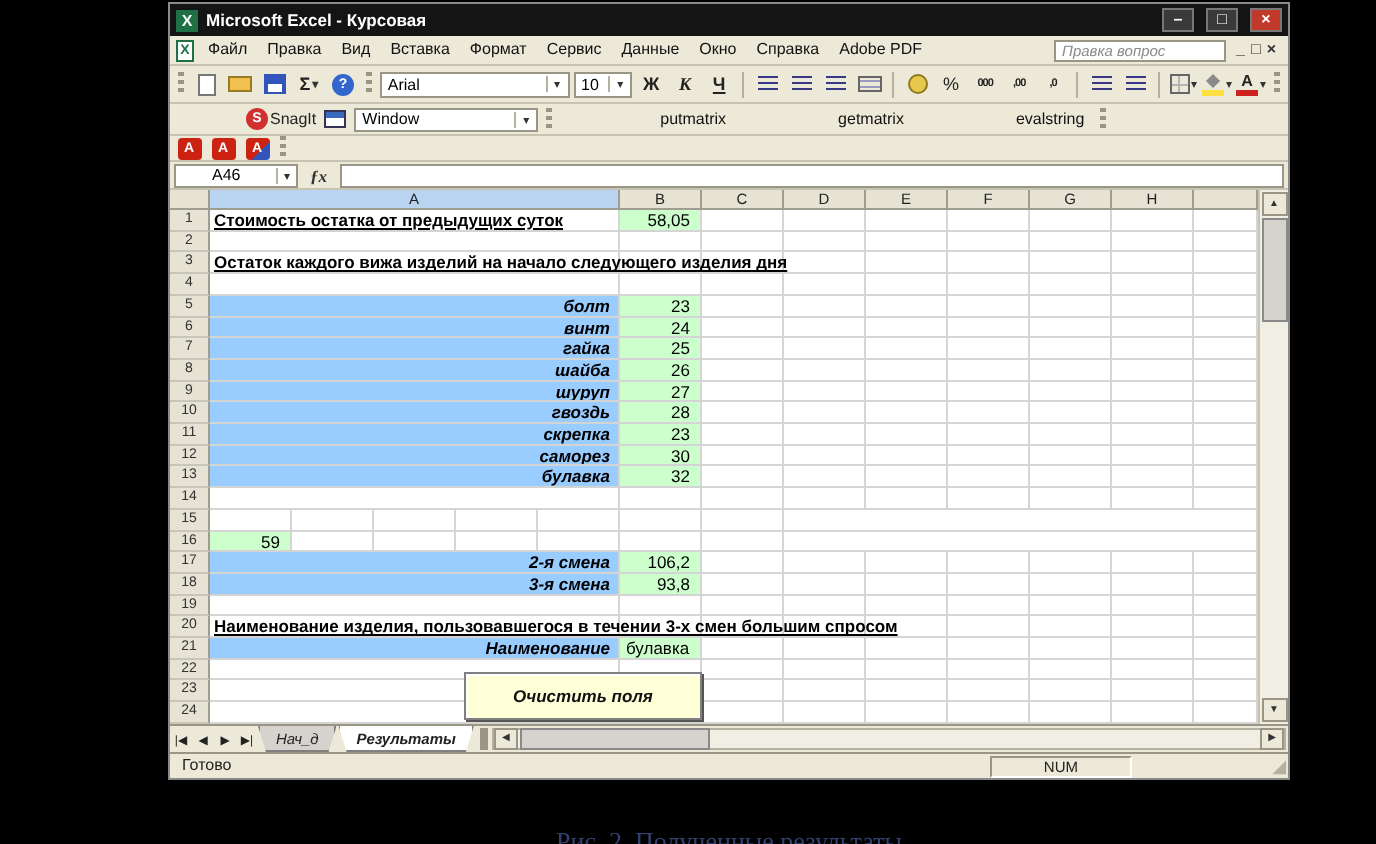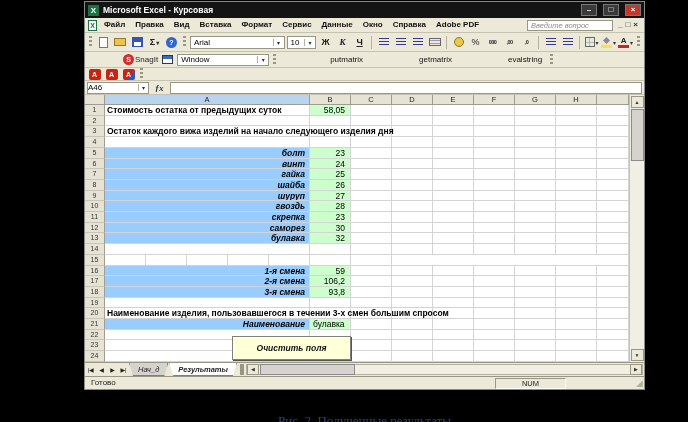--- a/index.html
+++ b/index.html
@@ -10,21 +10,21 @@
   .window { position: absolute; left: 84px; top: 1px; width: 561px; height: 389px;
             background: var(--chrome); border: 1px solid #8a8a8a; display: flex; flex-direction: column; }
   .titlebar { height: 16px; background: var(--title-bar); display: flex; align-items: center; gap: 4px; padding: 0 3px; flex: 0 0 auto; }
   .app-icon { width: 11px; height: 11px; background: #1e7145; color: #fff; font: bold 8px/11px "Liberation Sans", sans-serif; text-align: center; }
   .title-text { color: #fff; font: bold 8.5px "Liberation Sans", sans-serif; flex: 1; white-space: nowrap; overflow: hidden; }
   .wbtn { width: 16px; height: 12px; background: #3a3a3a; border: 1px solid #777; color: #fff; font: bold 8px/10px "Liberation Sans", sans-serif; text-align: center; margin-left: 2px; }
   .wbtn.close { background: var(--close-red); }
 
   .menubar { height: 15px; display: flex; align-items: center; gap: 2px; padding: 0 3px; border-bottom: 1px solid #c6c3b2; flex: 0 0 auto; }
   .wb-icon { width: 9px; height: 11px; background: #fff; border: 1px solid #1e7145; color: #1e7145; font: bold 7px/10px "Liberation Sans", sans-serif; text-align: center; }
-  .menu-items { display: flex; font-weight: bold; }
+  .menu-items { display: flex; }
   .menu-item { font-size: 8px; padding: 0 5px; line-height: 14px; color: #111; white-space: nowrap; }
   .question-box { margin-left: auto; width: 86px; height: 11px; background: #fff; border: 1px solid #9a9686;
                   font: italic 7.5px/10px "Liberation Sans", sans-serif; color: #8a8a8a; padding: 0 3px; overflow: hidden; white-space: nowrap; }
   .mini-btns { display: flex; gap: 3px; margin: 0 3px; }
   .mini-btns span { font: bold 8px/12px "Liberation Sans", sans-serif; color: #333; }
 
   .toolbar { display: flex; align-items: center; gap: 2px; padding: 0 2px; border-bottom: 1px solid #c6c3b2; flex: 0 0 auto; }
   .tb1 { height: 19px; } .tb2 { height: 16px; padding-left: 38px; } .tb3 { height: 13px; }
   .grip { width: 3px; height: 12px; background: repeating-linear-gradient(to bottom, #9a9686 0 2px, transparent 2px 4px); margin: 0 2px; }
   .sep  { width: 1px; height: 13px; background: #b5b1a0; margin: 0 2px; }
@@ -55,21 +55,21 @@
   .dd { font-size: 6px; color: #333; }
   .i-snagit { width: 11px; height: 11px; border-radius: 50%; background: #d03030; color: #fff; font: bold 7px/11px "Liberation Sans", sans-serif; text-align: center; }
   .i-wincap { width: 11px; height: 9px; border: 1px solid #335; background: linear-gradient(#3a6ac0 0 3px, #fff 3px); }
   .macro-btn { font-size: 8px; padding: 0 4px; color: #111; margin-left: 46px; }
   .i-pdf { width: 12px; height: 11px; border-radius: 2px; background: #cc2211; color: #fff; font: bold 7px/11px "Liberation Sans", sans-serif; text-align: center; }
   .i-pdf.alt { background: linear-gradient(135deg, #cc2211 60%, #3355bb 60%); }
   .snagit-label { font-size: 8px; }
 
   .formulabar { height: 14px; display: flex; align-items: center; gap: 3px; padding: 0 2px; border-bottom: 1px solid #c6c3b2; flex: 0 0 auto; }
   .namebox { width: 62px; height: 12px; background: #fff; border: 1px solid #9a9686; display: flex; align-items: center; }
-  .namebox .nb-text { flex: 1; font-size: 8px; padding-left: 0; }
+  .namebox .nb-text { flex: 1; font-size: 8px; padding-left: 18px; }
   .nb-arrow { width: 10px; text-align: center; font-size: 6px; color: #333; border-left: 1px solid #b5b1a0; }
   .fx { font: italic bold 8.5px "Liberation Serif", serif; color: #333; padding: 0 3px; }
   .formula-field { flex: 1; height: 12px; background: #fff; border: 1px solid #9a9686; }
 
   
   .sheet-area { flex: 1; display: flex; overflow: hidden; }
   .grid-wrap { flex: 1; display: flex; flex-direction: column; overflow: hidden; background: #fff; }
   .col-headers { height: 10px; display: flex; flex: 0 0 auto; }
   .hdr { background: var(--hdr-bg); border-right: 1px solid #9f9d90; border-bottom: 1px solid #9f9d90;
          font-size: 7.5px; line-height: 9px; text-align: center; color: #222; }
@@ -77,21 +77,21 @@
   .hdr.sel { background: var(--hdr-sel); }
   .rows { flex: 1; position: relative; overflow: hidden; }
   .grid-row { display: flex; height: 10.71px; }
   .rowhdr { width: 20px; background: var(--hdr-bg); border-right: 1px solid #9f9d90; border-bottom: 1px solid #c8c6b8;
             font-size: 7px; line-height: 10px; text-align: center; color: #333; flex: 0 0 auto; }
   .cell { border-right: 1px solid var(--grid-line); border-bottom: 1px solid var(--grid-line);
           font-size: 8.5px; line-height: 10px; overflow: hidden; white-space: nowrap; flex: 0 0 auto; }
   .cell.col-A { width: 205px; } .cell.colN { width: 41px; } .cell.partial { flex: 1; }
   .cell.blue { background: var(--cell-blue); }
   .cell.green { background: var(--cell-green); }
-  .cell.title { font-weight: bold; padding-left: 2px; overflow: visible; position: relative; z-index: 2; }
+  .cell.title { font-weight: bold; padding-left: 2px; overflow: visible; position: relative; z-index: 2; text-decoration: underline; }
   .cell.item, .cell.label { font-style: italic; font-weight: bold; text-align: right; padding-right: 4px; }
   .cell.num { text-align: right; padding-right: 5px; }
   .cell.txt { text-align: left; padding-left: 3px; }
 
   .clear-btn { position: absolute; left: 147px; top: 231px; width: 119px; height: 24px; z-index: 5;
                background: var(--button-face); border: 1px solid #808080;
                box-shadow: 1px 1px 0 #555, inset 1px 1px 0 #fff;
                font: italic bold 8.5px/22px "Liberation Sans", sans-serif; text-align: center; color: #111; }
 
   .vscroll { width: 15px; background: #f1efe4; border-left: 1px solid #c6c3b2; display: flex; flex-direction: column; align-items: center; flex: 0 0 auto; }
@@ -143,21 +143,21 @@
           <span class="menu-item">Правка</span>
           <span class="menu-item">Вид</span>
           <span class="menu-item">Вставка</span>
           <span class="menu-item">Формат</span>
           <span class="menu-item">Сервис</span>
           <span class="menu-item">Данные</span>
           <span class="menu-item">Окно</span>
           <span class="menu-item">Справка</span>
           <span class="menu-item">Adobe PDF</span>
         </span>
-      <span class="question-box">Введите вопрос</span>
+      <span class="question-box">Правка вопрос</span>
       <span class="mini-btns">
         <span>_</span>
         <span>□</span>
         <span>×</span>
       </span>
     </div>
 
     <div class="toolbar tb1">
       <span class="grip"></span>
       <span class="tb-btn">
@@ -465,21 +465,20 @@
               <div class="cell colN"></div>
               <div class="cell colN"></div>
               <div class="cell colN"></div>
               <div class="cell colN"></div>
               <div class="cell colN"></div>
               <div class="cell colN"></div>
               <div class="cell partial"></div>
             </div>
             <div class="grid-row">
               <div class="rowhdr">16</div>
-              <div class="cell col-A blue item">1-я смена</div>
               <div class="cell colN green num">59</div>
               <div class="cell colN"></div>
               <div class="cell colN"></div>
               <div class="cell colN"></div>
               <div class="cell colN"></div>
               <div class="cell colN"></div>
               <div class="cell colN"></div>
               <div class="cell partial"></div>
             </div>
             <div class="grid-row">

